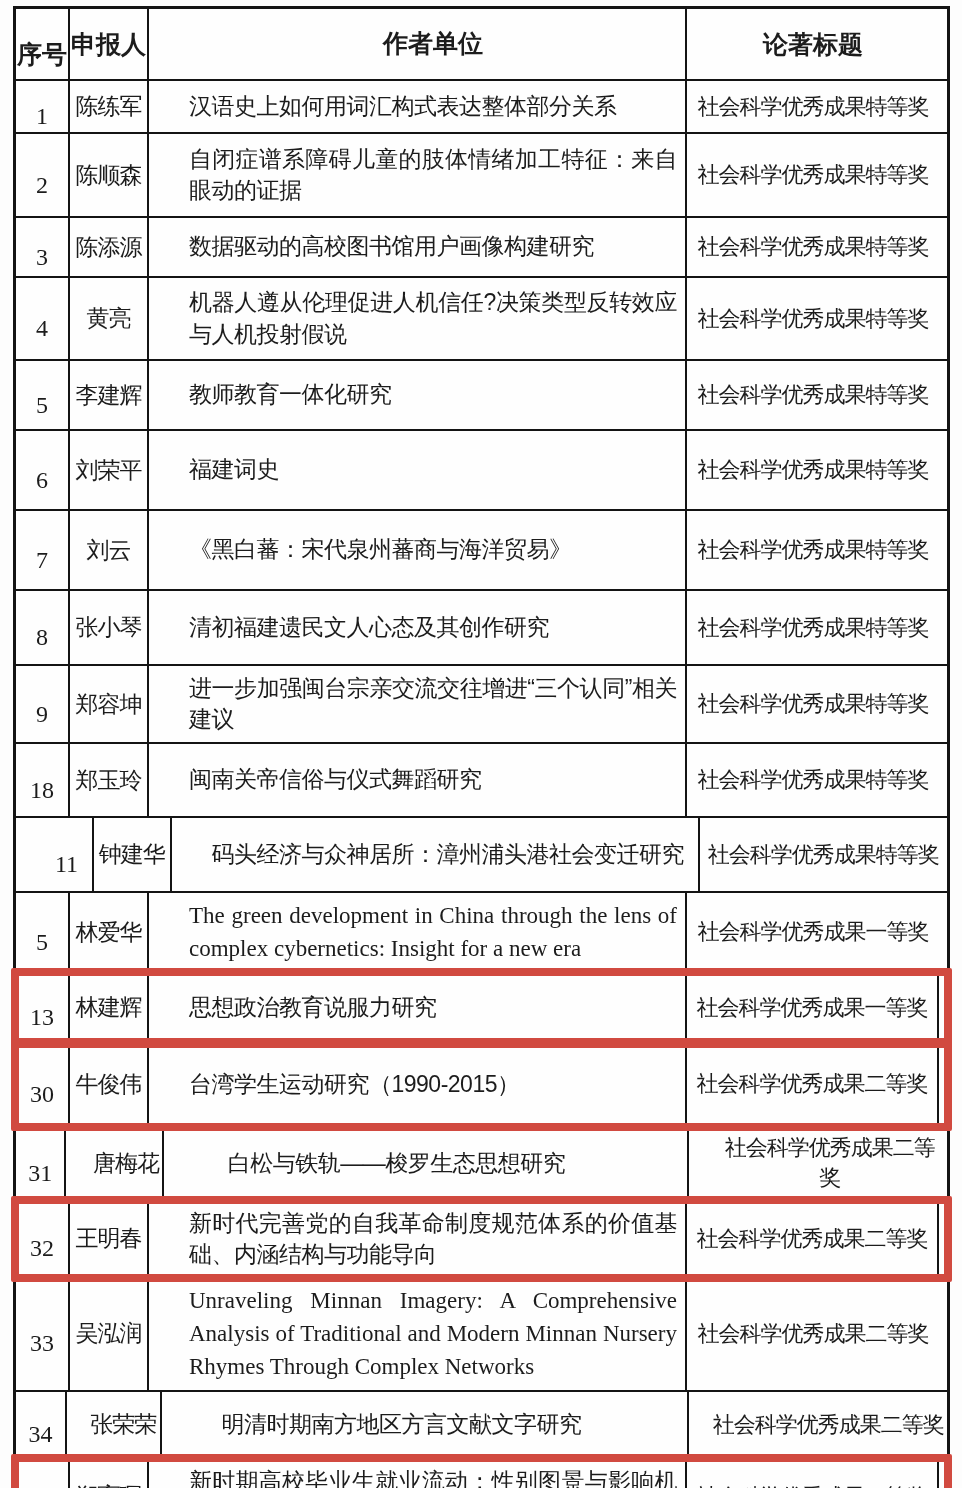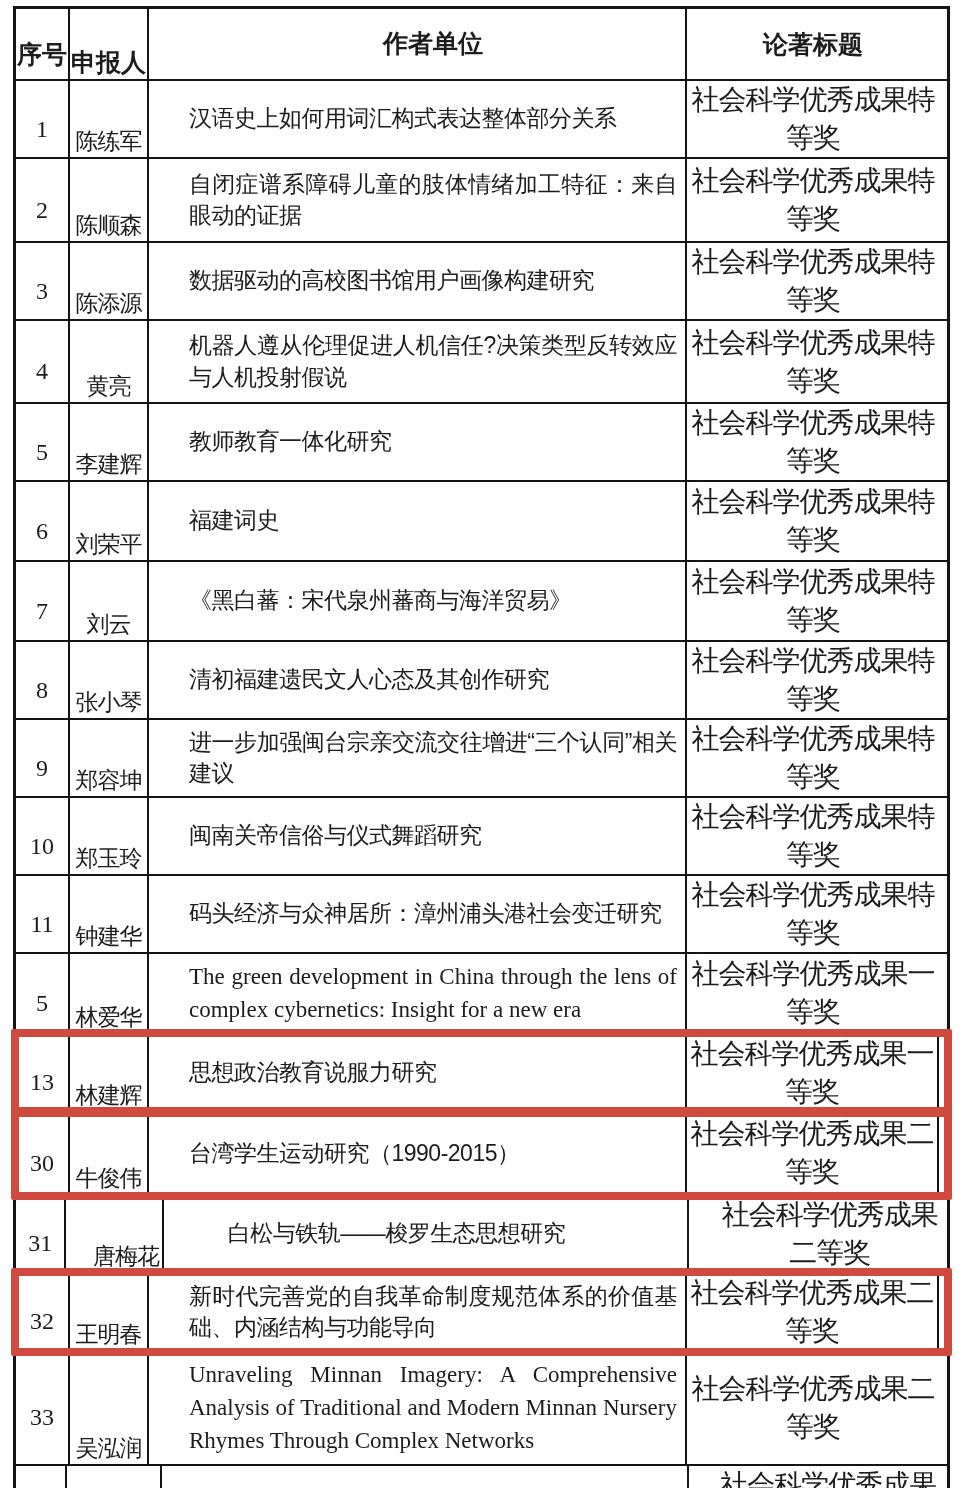--- a/index.html
+++ b/index.html
@@ -34,33 +34,33 @@
   .c {
     box-sizing: border-box;
     border-right: 2px solid #141414;
     display: flex;
     align-items: center;
   }
   .c:last-of-type { border-right: none; }
   .c .t { width: 100%; }
 
   .c1 { width: 54px;  justify-content: center; }
-  .c2 { width: 79px;  justify-content: center; align-items: flex-end; }
+  .c2 { width: 79px;  justify-content: center; }
   .c3 { width: 538px; padding: 6px 8px 6px 7px; }
   .c4 { width: 252px; padding: 0 2px; justify-content: center; }
 
   .c1 .t {
     text-align: center;
     font-family: "Liberation Serif", "DejaVu Serif", serif;
     font-size: 24px;
     margin-top: 20px;
   }
   .c2 .t { text-align: center; font-size: 23px; letter-spacing: -1px; }
   .c3 .t { text-align: justify; font-size: 23px; line-height: 1.35; letter-spacing: -0.5px; margin-left: 33px; }
-  .c4 .t { text-align: center; font-size: 28px; letter-spacing: -1px; }
+  .c4 .t { text-align: center; font-size: 22px; letter-spacing: -1px; }
 
   .row.latin .c3 .t {
     font-family: "Liberation Serif", "DejaVu Serif", serif;
     letter-spacing: 0;
     line-height: 1.45;
   }
 
   .row.header { min-height: 72px; }
   .row.header .t {
     font-weight: bold;
@@ -222,33 +222,33 @@
         </div>
         <div class="c c3">
           <span class="t">进一步加强闽台宗亲交流交往增进“三个认同”相关建议</span>
         </div>
         <div class="c c4">
           <span class="t">社会科学优秀成果特等奖</span>
         </div>
       </div>
       <div class="row" style="min-height: 74px;">
         <div class="c c1">
-          <span class="t">10</span>
+          <span class="t">18</span>
         </div>
         <div class="c c2">
           <span class="t">郑玉玲</span>
         </div>
         <div class="c c3">
           <span class="t">闽南关帝信俗与仪式舞蹈研究</span>
         </div>
         <div class="c c4">
           <span class="t">社会科学优秀成果特等奖</span>
         </div>
       </div>
-      <div class="row" style="min-height: 75px;">
+      <div class="row" style="min-height: 75px; padding-left: 25px;">
         <div class="c c1">
           <span class="t">11</span>
         </div>
         <div class="c c2">
           <span class="t">钟建华</span>
         </div>
         <div class="c c3">
           <span class="t">码头经济与众神居所：漳州浦头港社会变迁研究</span>
         </div>
         <div class="c c4">

